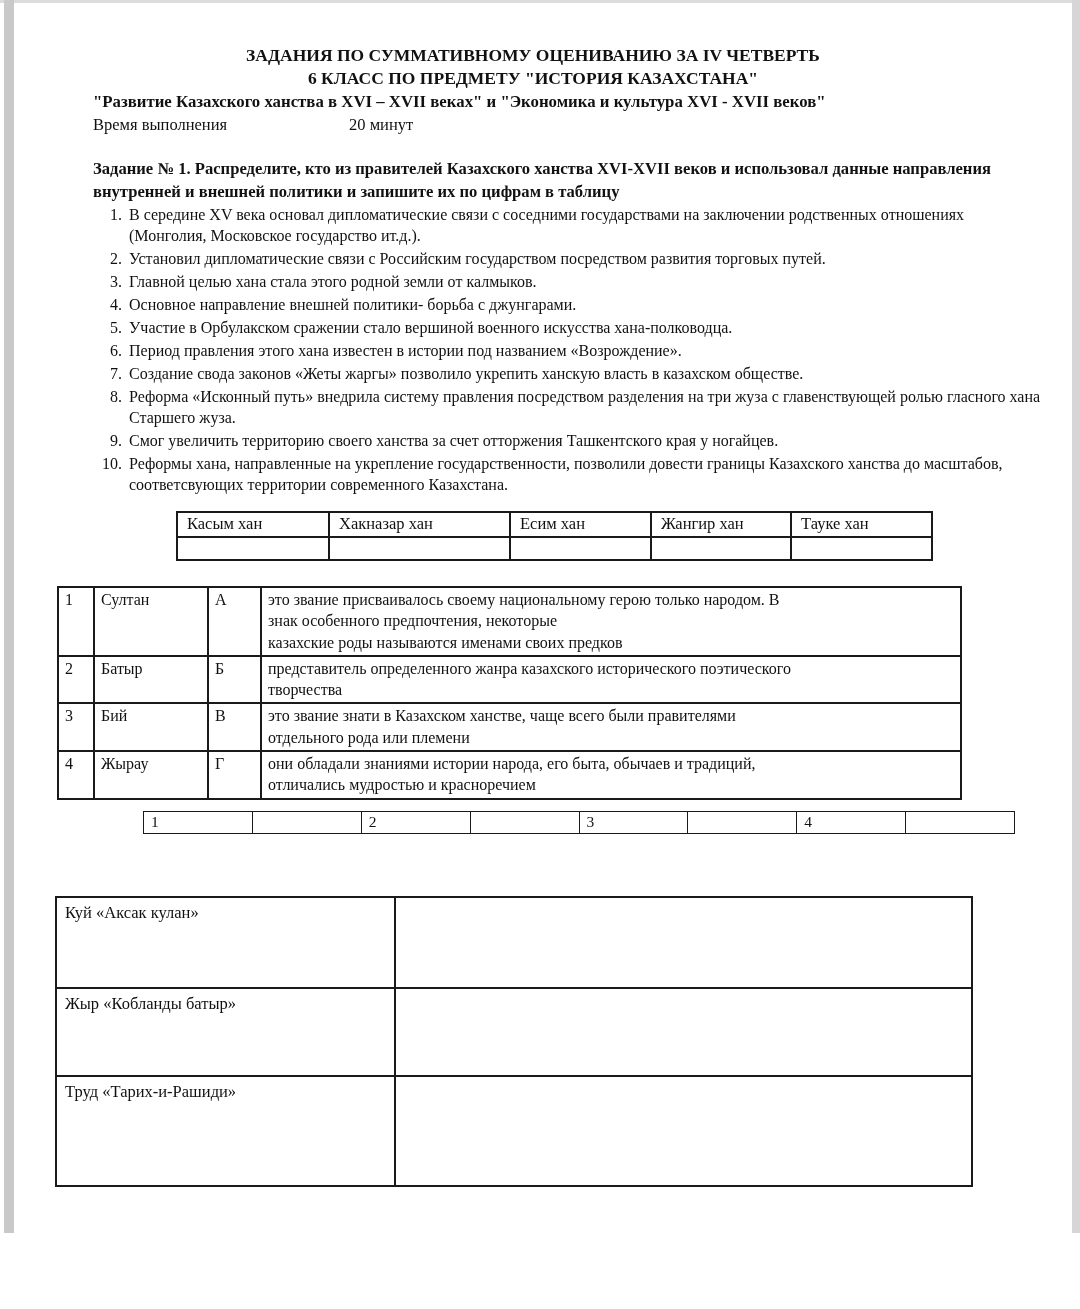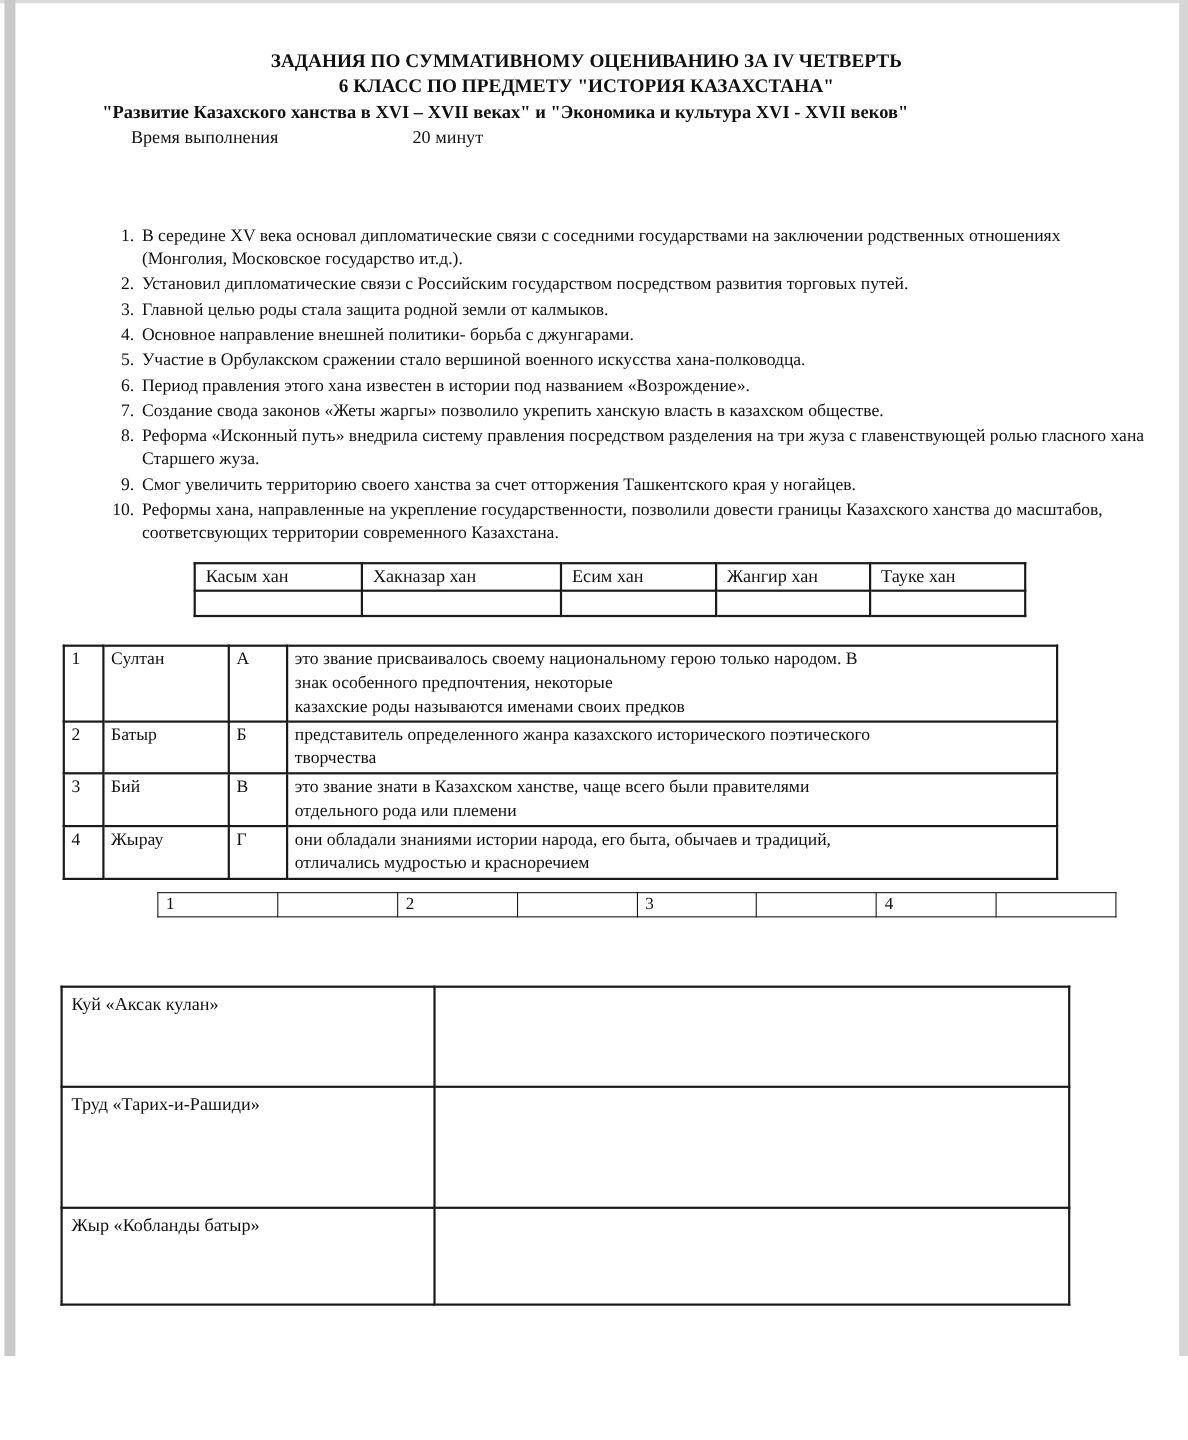--- a/index.html
+++ b/index.html
@@ -12,21 +12,21 @@
     overflow:hidden;
   }
   
   .edge-left{position:absolute;left:4px;top:0;width:10px;height:1309px;background:#c9c9c9;}
   .edge-right{position:absolute;right:0;top:0;width:8px;height:1309px;background:#d6d6d6;}
   .edge-top{position:absolute;left:0;top:0;width:1080px;height:3px;background:#dcdcdc;}
 
   .header{position:absolute;top:44px;left:93px;width:880px;}
   .h-center{text-align:center;font-weight:bold;font-size:17.5px;line-height:23px;white-space:nowrap;}
   .topics{font-weight:bold;font-size:16.8px;line-height:23px;white-space:nowrap;}
-  .time-row{display:flex;font-size:16.5px;line-height:23px;margin-left:26px;}
+  .time-row{display:flex;font-size:16.5px;line-height:23px;}
   .time-label{width:256px;}
 
   .task1-title{position:absolute;top:158px;left:93px;width:912px;font-weight:bold;font-size:16.6px;line-height:22.5px;}
   .task1-list{position:absolute;top:200px;left:93px;width:915px;margin:0;padding:4px 0 0 33px;}
   .task1-list li{font-size:16px;line-height:21px;margin:0 0 2px 0;padding-left:3px;}
 
   table{border-collapse:collapse;}
   td{border:2px solid #1a1a1a;vertical-align:top;}
 
   .khan-table{position:absolute;top:511px;left:176px;}
@@ -57,25 +57,26 @@
   <div class="header">
     <div class="h-center">ЗАДАНИЯ ПО СУММАТИВНОМУ ОЦЕНИВАНИЮ ЗА IV ЧЕТВЕРТЬ</div>
     <div class="h-center">6 КЛАСС ПО ПРЕДМЕТУ "ИСТОРИЯ КАЗАХСТАНА"</div>
     <div class="topics">"Развитие Казахского ханства в XVI – XVII веках" и "Экономика и культура XVI - XVII веков"</div>
     <div class="time-row">
       <span class="time-label">Время выполнения</span>
       <span>20 минут</span>
     </div>
   </div>
 
+  <div class="task1-title">Задание  № 1. Распределите,  кто  из правителей Казахского ханства  XVI-XVII веков и использовал данные направления внутренней и внешней политики  и запишите их по  цифрам в таблицу</div>
 
   <ol class="task1-list">
     <li>В середине XV века основал дипломатические связи с соседними государствами на заключении родственных отношениях (Монголия, Московское государство ит.д.).</li>
     <li>Установил дипломатические связи с Российским государством посредством развития торговых путей.</li>
-    <li>Главной целью роды стала защита  родной земли от калмыков.</li>
+    <li>Главной целью хана стала этого  родной земли от калмыков.</li>
     <li>Основное направление внешней политики- борьба с джунгарами.</li>
     <li>Участие в Орбулакском сражении стало вершиной военного искусства хана-полководца.</li>
     <li>Период правления этого хана известен в истории под названием «Возрождение».</li>
     <li>Создание  свода законов «Жеты жаргы» позволило  укрепить ханскую власть в казахском обществе.</li>
     <li>Реформа «Исконный путь» внедрила систему правления посредством разделения на три жуза с главенствующей ролью гласного хана Старшего жуза.</li>
     <li>Смог увеличить территорию своего ханства за счет отторжения Ташкентского края у ногайцев.</li>
     <li>Реформы хана, направленные на укрепление государственности, позволили довести границы Казахского ханства до масштабов, соответсвующих территории современного Казахстана.</li>
   </ol>
 
   <table class="khan-table">
@@ -164,23 +165,23 @@
   <table class="task3-table">
     <colgroup>
         <col style="width:339px">
         <col>
       </colgroup>
     <tbody>
         <tr style="height:91px">
       <td>Куй «Аксак кулан»</td>
       <td></td>
     </tr>
+    <tr style="height:88px">
+      <td>Жыр «Кобланды батыр»</td>
+      <td></td>
+    </tr>
     <tr style="height:110px">
       <td>Труд «Тарих-и-Рашиди»</td>
-      <td></td>
-    </tr>
-    <tr style="height:88px">
-      <td>Жыр «Кобланды батыр»</td>
       <td></td>
     </tr>
   </tbody>
     </table>
 </div>
 
 </body></html>

